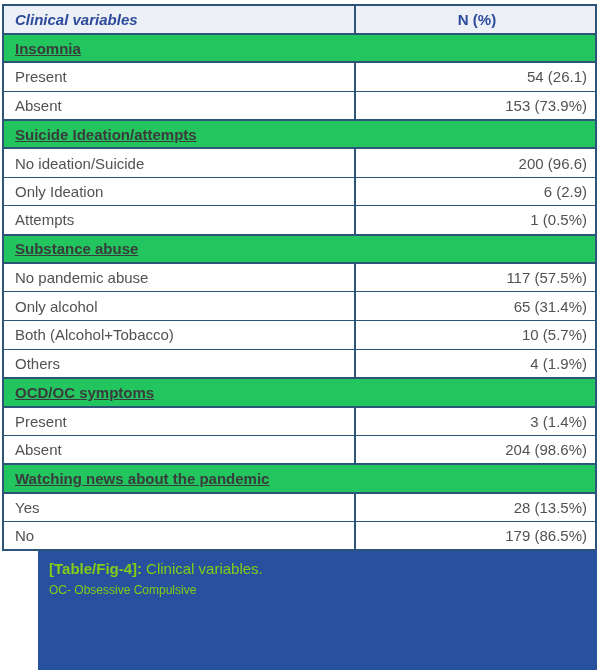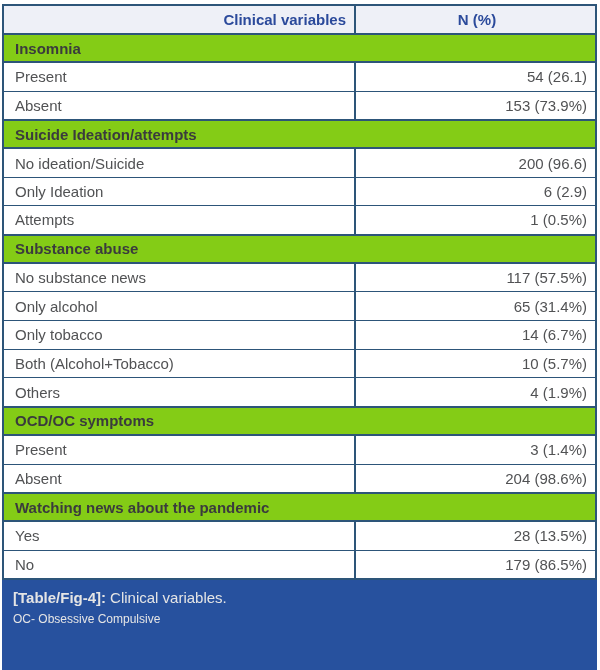--- a/index.html
+++ b/index.html
@@ -35,38 +35,40 @@
     white-space:nowrap;
     border-top:1px solid var(--border);
   }
   col.c1{width:352px;}
   thead th{
     background:var(--header-bg);
     color:var(--header-text);
     font-weight:bold;
     border-top:none;
   }
-  thead th.label-cell{text-align:right;}
+  thead th.label-cell{text-align:left;font-style:italic;}
   thead th.value-cell{text-align:center;}
   .label-cell{border-right:2px solid var(--border);text-align:left;}
   td.label-cell{color:var(--body-text);font-weight:normal;}
   td.value-cell{color:var(--body-text);text-align:right;}
   tr.section td{
     color:var(--section-text);
     font-weight:bold;
     border-top:2px solid var(--border);
     border-bottom:2px solid var(--border);
-    background:#84cc16;
+    background:#22c55e;
+    text-decoration:underline;
   }
   .caption{
     flex:1;
     margin-top:0;
     background:var(--footer-bg);
-    color:#e5e5e5;
+    color:#84cc16;
     padding:8px 10px 8px 11px;
+    margin-left:36px;
   }
   .caption-line1{font-size:15px;line-height:19px;}
   .caption-tag{font-weight:bold;margin-right:4px;}
   .caption-note{font-size:12px;line-height:16px;margin-top:4px;}
 </style>
 </head>
 <body>
 
 <div class="page">
   <table class="clin-table">
@@ -104,30 +106,26 @@
           <td class="value-cell">6 (2.9)</td>
         </tr>
         <tr>
           <td class="label-cell">Attempts</td>
           <td class="value-cell">1 (0.5%)</td>
         </tr>
         <tr class="section">
           <td colspan="2">Substance abuse</td>
         </tr>
         <tr>
-          <td class="label-cell">No substance news</td>
+          <td class="label-cell">No pandemic abuse</td>
           <td class="value-cell">117 (57.5%)</td>
         </tr>
         <tr>
           <td class="label-cell">Only alcohol</td>
           <td class="value-cell">65 (31.4%)</td>
-        </tr>
-        <tr>
-          <td class="label-cell">Only tobacco</td>
-          <td class="value-cell">14 (6.7%)</td>
         </tr>
         <tr>
           <td class="label-cell">Both (Alcohol+Tobacco)</td>
           <td class="value-cell">10 (5.7%)</td>
         </tr>
         <tr>
           <td class="label-cell">Others</td>
           <td class="value-cell">4 (1.9%)</td>
         </tr>
         <tr class="section">

